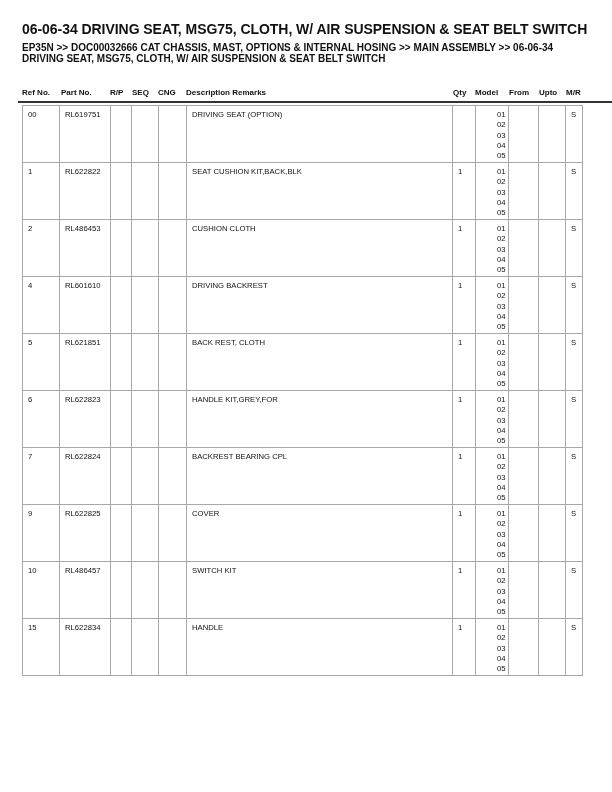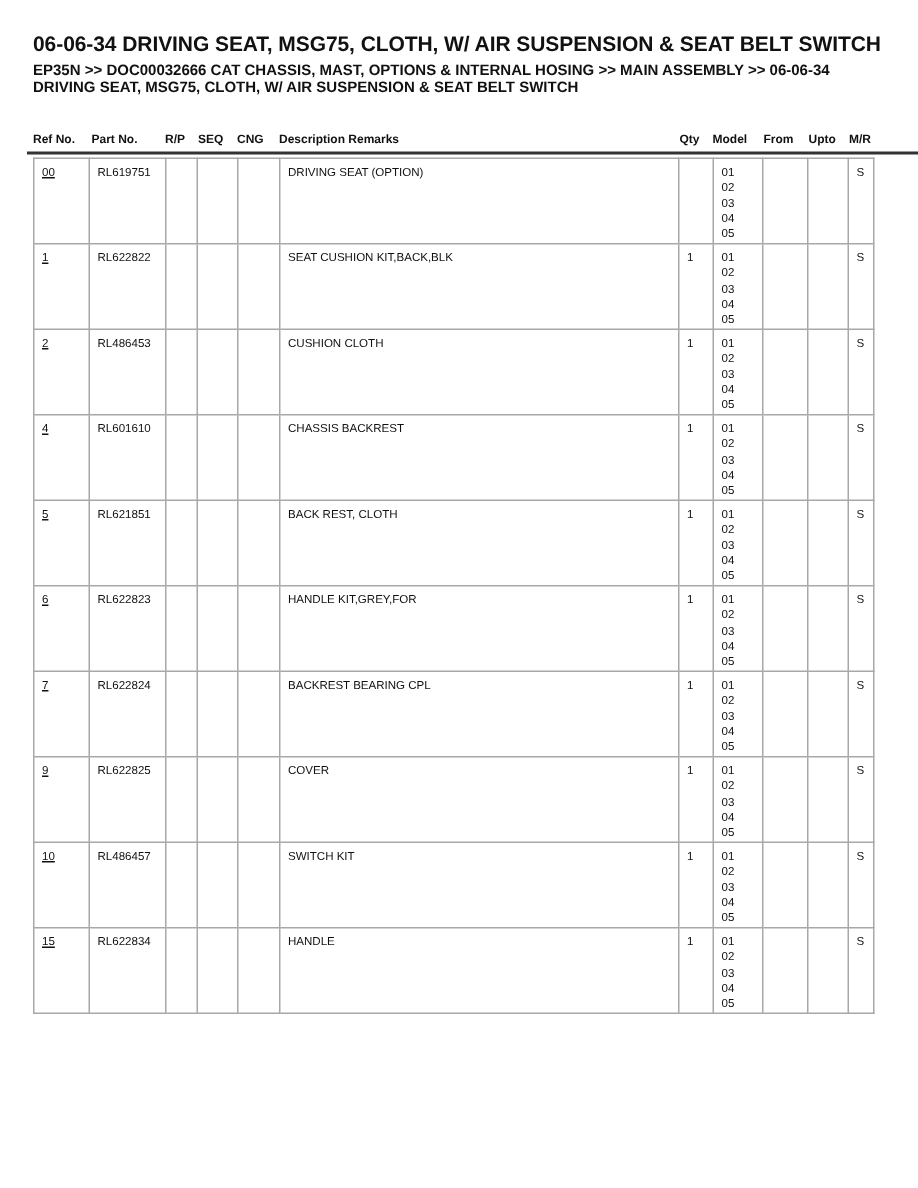--- a/index.html
+++ b/index.html
@@ -5,22 +5,22 @@
   html, body { margin:0; padding:0; background:#ffffff; }
   body { width:612px; height:792px; position:relative; overflow:hidden;
          font-family:"Liberation Sans", sans-serif; color:#111; }
   .title { position:absolute; left:22px; top:21px; font-size:14px; font-weight:bold; letter-spacing:-0.05px; }
   .breadcrumb { position:absolute; left:22px; top:42px; width:570px; font-size:10px; font-weight:bold; line-height:11px; }
   .hdr { position:absolute; top:88px; left:0; width:496px; height:12px; font-size:8px; font-weight:bold; }
   .hdr span { position:absolute; top:0; }
   .hdr-rule { position:absolute; left:18px; top:101px; width:594px; height:2px; background:#333; }
   table.grid { position:absolute; left:22px; top:105px; border-collapse:collapse; table-layout:fixed; }
   table.grid td { border:1px solid #a8a8a8; vertical-align:top; padding:4px 0 0 5px; font-size:7.7px; height:52px; line-height:10.2px; }
-  table.grid tr td:first-child { border-left-color:#a8a8a8;text-decoration:underline; }
-  .model div { line-height:10.3px; }
+  table.grid tr td:first-child { border-left-color:#a8a8a8; }
+  .model div { line-height:10.3px;margin-left:16px; }
 </style>
 </head>
 <body>
 
 <div class="title">06-06-34 DRIVING SEAT, MSG75, CLOTH, W/ AIR SUSPENSION &amp; SEAT BELT SWITCH</div>
 <div class="breadcrumb">EP35N &gt;&gt; DOC00032666 CAT CHASSIS, MAST, OPTIONS &amp; INTERNAL HOSING &gt;&gt; MAIN ASSEMBLY &gt;&gt; 06-06-34 DRIVING SEAT, MSG75, CLOTH, W/ AIR SUSPENSION &amp; SEAT BELT SWITCH</div>
 
 <div class="hdr">
   <span style="left:22px">Ref No.</span>
   <span style="left:61px">Part No.</span>
@@ -107,21 +107,21 @@
     <td></td>
     <td></td>
     <td>S</td>
   </tr>
       <tr>
     <td>4</td>
     <td>RL601610</td>
     <td></td>
     <td></td>
     <td></td>
-    <td>CHASSIS BACKREST</td>
+    <td>DRIVING BACKREST</td>
     <td>1</td>
     <td class="model">
           <div>01</div>
           <div>02</div>
           <div>03</div>
           <div>04</div>
           <div>05</div>
         </td>
     <td></td>
     <td></td>

